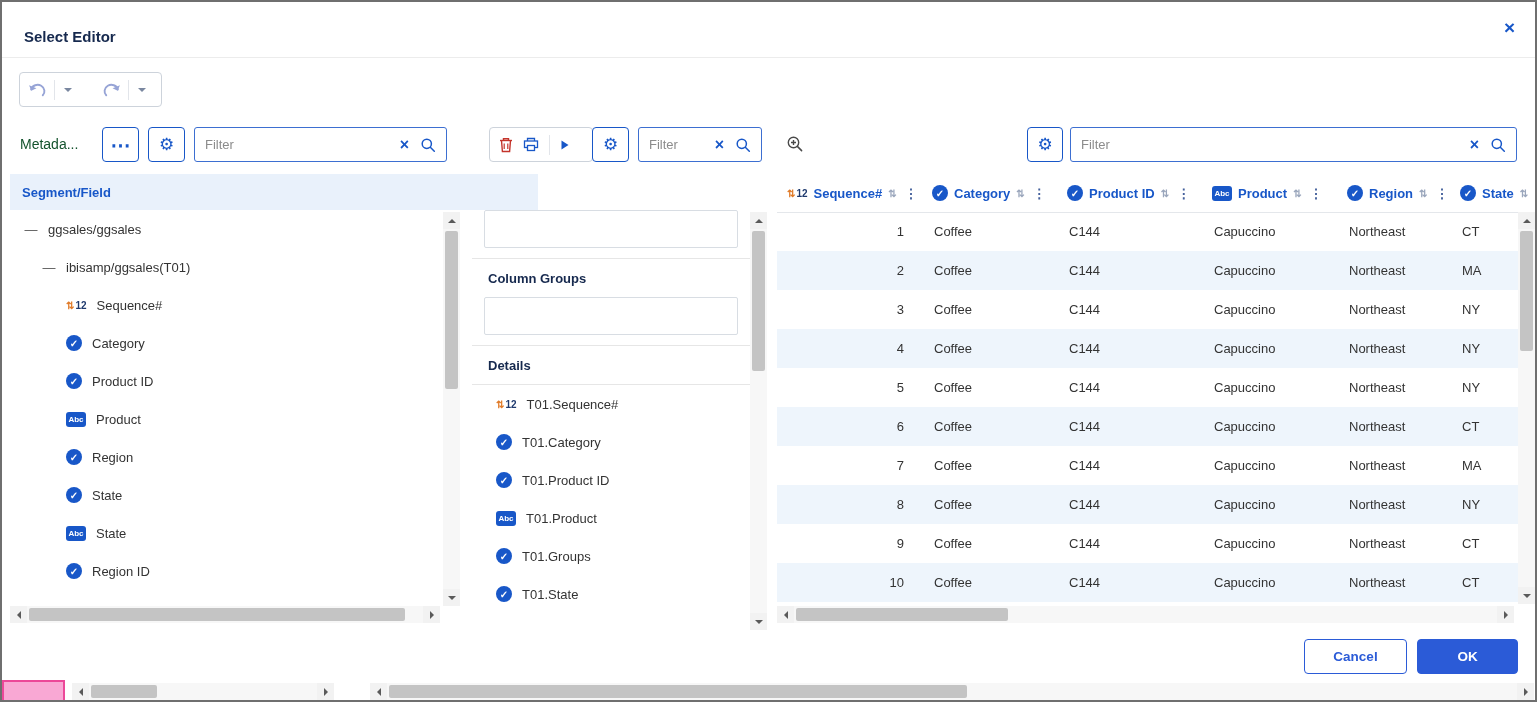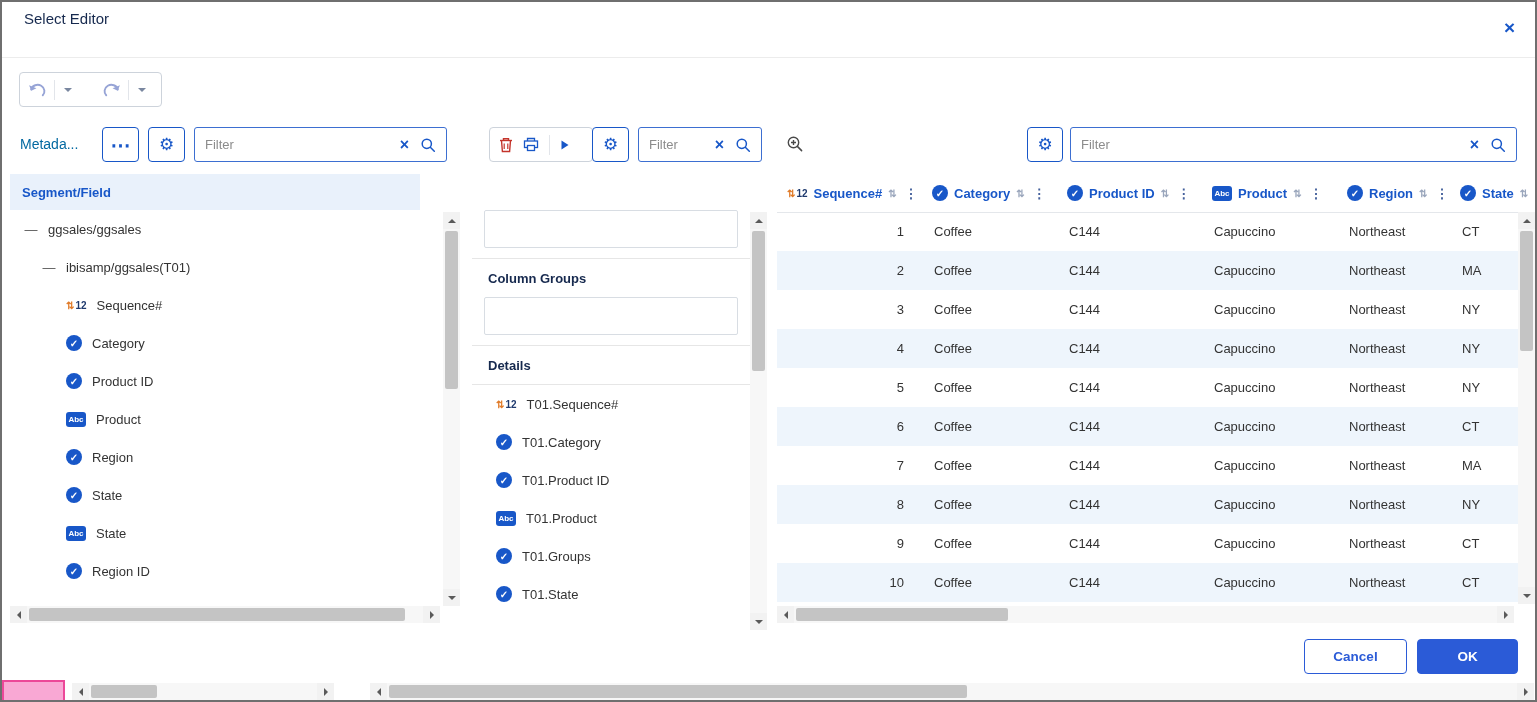--- a/index.html
+++ b/index.html
@@ -5,21 +5,21 @@
   * { box-sizing: border-box; margin: 0; padding: 0; }
   html,body { background:#fff; }
   body { font-family:"Liberation Sans", sans-serif; }
 
   .dialog { position:relative; width:1537px; height:702px; background:#fff;
             border:2px solid #6F6F6F; overflow:hidden; }
 
   
   .dlg-header { position:absolute; left:0; top:0; width:100%; height:56px;
                 border-bottom:1px solid #ECECEC; background:#fff; }
-  .dlg-title { position:absolute; left:22px; top:8px; font-size:15px; font-weight:normal; color:#16294E; }
+  .dlg-title { position:absolute; left:22px; top:26px; font-size:15px; font-weight:bold; color:#16294E; }
   .dlg-close { position:absolute; right:20px; top:16px; font-size:19px; font-weight:bold;
                color:#1857C8; cursor:pointer; line-height:1; }
 
   
   .undo-group { position:absolute; left:17px; top:70px; width:143px; height:35px;
                 border:1px solid #CDD3DB; border-radius:4px; background:#fff;
                 display:flex; align-items:center; padding:0 8px; gap:7px; }
   .vsep { width:1px; height:20px; background:#E2E5EA; }
   .caret { display:inline-flex; align-items:center; justify-content:center; width:12px; height:12px; cursor:pointer; }
   .caret::after { content:""; border:4px solid transparent; border-top-color:#7A87A0; margin-top:4px; }
@@ -100,21 +100,21 @@
   .sb-v .sb-thumb { left:2px; right:2px; }
 
   
   .btn { position:absolute; top:637px; height:35px; border-radius:4px; font-size:13.5px; font-weight:bold;
          display:flex; align-items:center; justify-content:center; cursor:pointer; }
   .btn-cancel { left:1302px; width:103px; background:#fff; border:1px solid #2B5BD7; color:#2B5BD7; }
   .btn-ok { left:1415px; width:101px; background:#2B5BD7; border:1px solid #2B5BD7; color:#fff; }
 
   .corner-artifact { position:absolute; left:0; top:678px; width:63px; height:22px;
                      background:#F9A8D4; border:2px solid #EC4899; z-index:5; }
-  .meta-label { position:absolute; left:18px; top:134px; font-size:14px; color:#0369a1; cursor:pointer; }
+  .meta-label { position:absolute; left:18px; top:134px; font-size:14px; color:#14532d; cursor:pointer; }
   .zoom-ic { position:absolute; left:784px; top:133px; cursor:pointer; }
 </style>
 </head>
 <body>
 
 <div class="dialog">
 
   <div class="dlg-header">
     <span class="dlg-title">Select Editor</span>
     <span class="dlg-close">×</span>
@@ -153,21 +153,21 @@
     <input placeholder="Filter" style="">
     <span class="clear-x">×</span>
     <span style="display:inline-flex;cursor:pointer;">
       <svg width="16" height="16" viewBox="0 0 16 16">
           <circle cx="6.8" cy="6.8" r="4.6" fill="none" stroke="#1857C8" stroke-width="1.5"></circle>
           <path d="M10.3 10.3L14.3 14.3" stroke="#1857C8" stroke-width="1.5" stroke-linecap="round"></path>
         </svg>
     </span>
   </div>
 
-  <div class="list-header" style="left:8px;width:410px;">
+  <div class="list-header" style="left:8px;width:528px;">
     <span>Segment/Field</span>
   </div>
 
   <div class="tree">
       <div class="tree-row" style="padding-left: 14px;">
         <span class="ic ic-minus">—</span>
         <span class="row-label">ggsales/ggsales</span>
       </div>
       <div class="tree-row" style="padding-left: 32px;">
         <span class="ic ic-minus">—</span>

